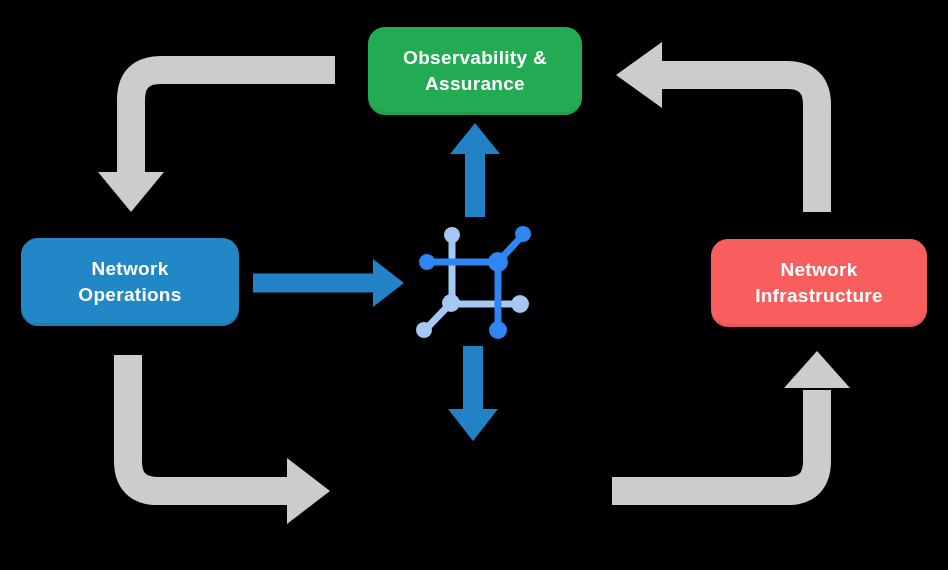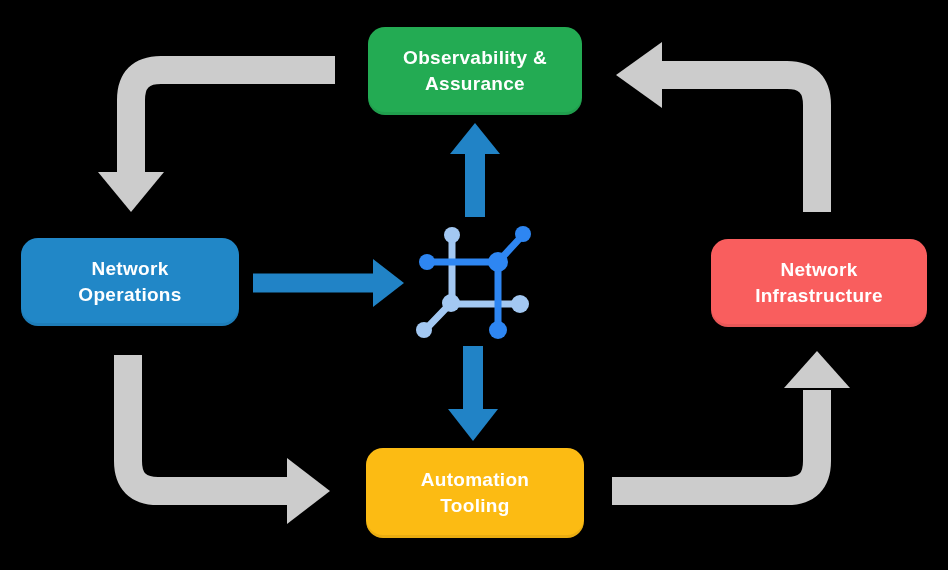--- a/index.html
+++ b/index.html
@@ -98,18 +98,14 @@
   <div class="node node-operations" style="background: rgb(33, 135, 199);">
     <span>Network
 Operations</span>
   </div>
 
   <div class="node node-infrastructure" style="background: rgb(249, 94, 94);">
     <span>Network
 Infrastructure</span>
   </div>
 
-  <div class="node node-automation" style="background: rgb(252, 187, 19);">
-    <span>Automation
-Tooling</span>
-  </div>
 
 </div>
 
 </body></html>

